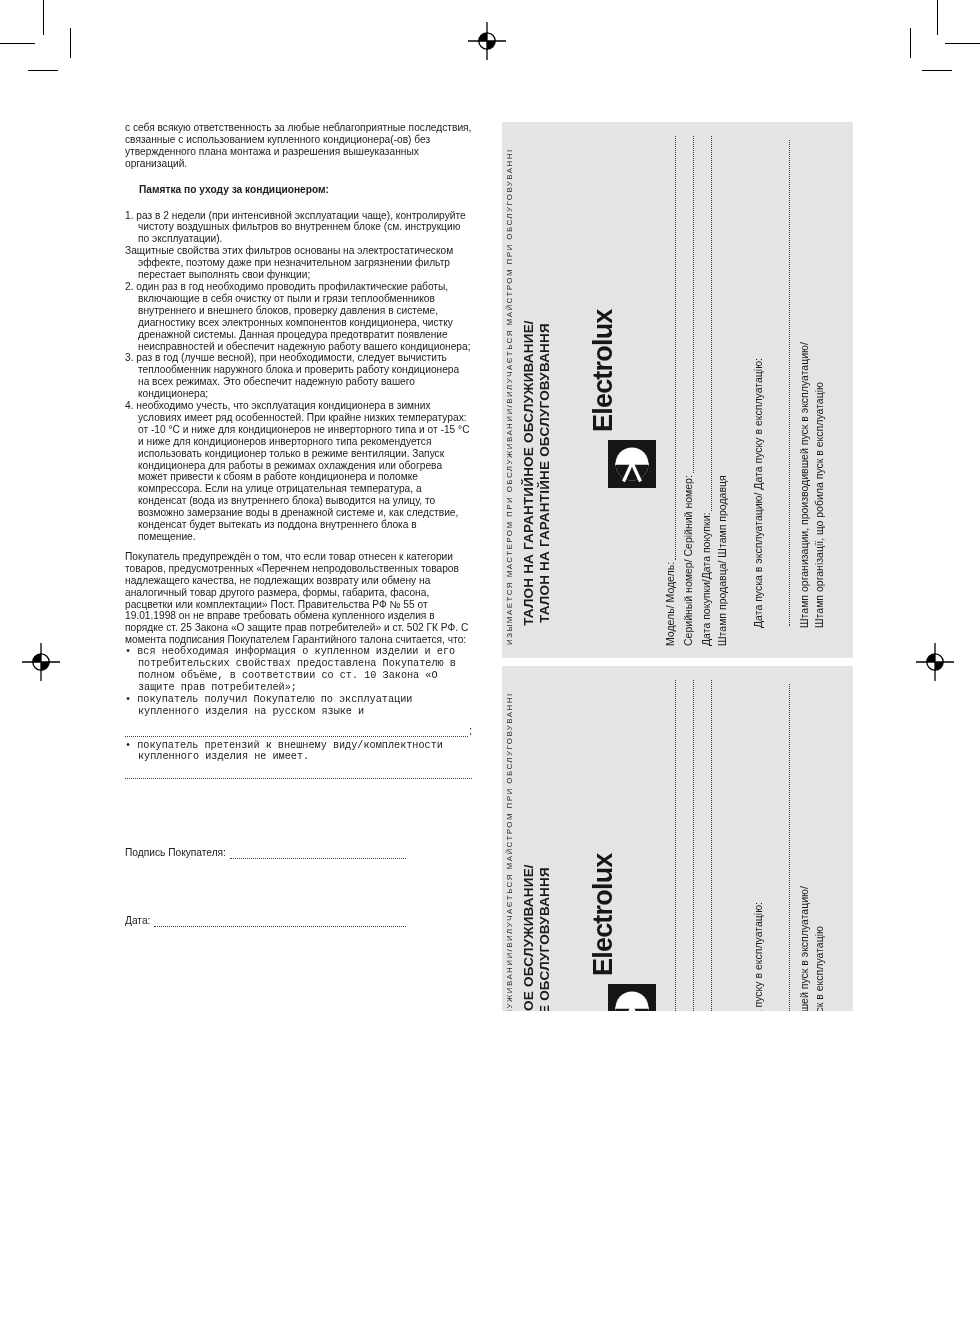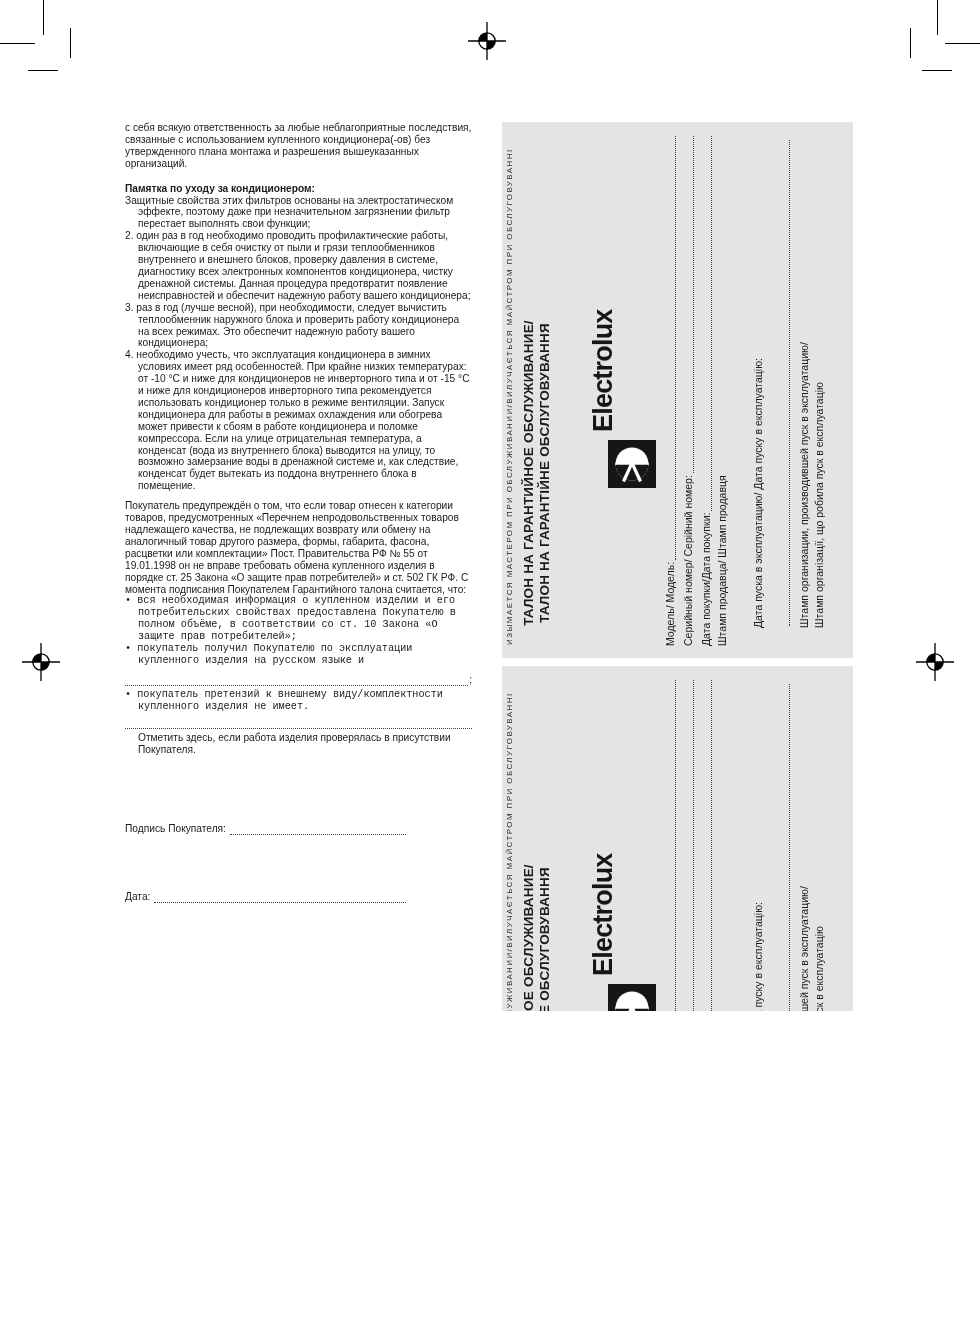--- a/index.html
+++ b/index.html
@@ -8,21 +8,21 @@
     font-family:"Liberation Sans", sans-serif; color:#1b1b1b; overflow:hidden;
   }
   
   .cm { position:absolute; background:#000; }
   
   .reg { position:absolute; width:38px; height:38px; }
   
   .left-col { position:absolute; left:125px; top:122px; width:347px;
               font-size:10.2px; line-height:11.9px; }
   .intro { margin:0 0 13px 0; }
-  .care-head { font-weight:bold; margin:0; }
+  .care-head { font-weight:bold; margin:14px; }
   .ci { margin:0; padding-left:13px; text-indent:-13px; }
   .notice { margin:8px 0 0 0; }
   .bullet { margin:0; padding-left:13px; text-indent:-13px;font-family:Liberation Mono, monospace; }
   .dot-rule { display:flex; align-items:flex-end; margin-top:7px; margin-bottom:3px; }
   .dot-rule .dots { flex:1; border-bottom:1.5px dotted #3f3f3f; height:8px; }
   .dot-rule .suffix { margin-left:1px; }
   .check-note { margin:1px 0 0 0; padding-left:13px; }
   .sig-row { display:flex; align-items:flex-end; margin-top:68px; white-space:nowrap; }
   .sig-row .dots { width:176px; border-bottom:1.5px dotted #3f3f3f; height:8px; margin-left:4px; }
   .date-row { display:flex; align-items:flex-end; margin-top:56px; white-space:nowrap; }
@@ -99,20 +99,21 @@
     <line x1="0" y1="19" x2="38" y2="19" stroke="#000" stroke-width="1.3"></line>
     <circle cx="19" cy="19" r="8.2" fill="none" stroke="#000" stroke-width="1.3"></circle>
     <path d="M19 19 L19 10.8 A8.2 8.2 0 0 0 10.8 19 Z" fill="#000"></path>
     <path d="M19 19 L19 27.2 A8.2 8.2 0 0 0 27.2 19 Z" fill="#000"></path>
   </svg>
 
   <div class="left-col">
     <p class="intro">с себя всякую ответственность за любые неблагоприятные последствия, связанные с использованием купленного кондиционера(-ов) без утвержденного плана монтажа и разрешения вышеуказанных организаций.</p>
 
     <p class="care-head">Памятка по уходу за кондиционером:</p>
+    <p class="ci"><span>1.</span> <span>раз в 2 недели (при интенсивной эксплуатации чаще), контролируйте чистоту воздушных фильтров во внутреннем блоке (см. инструкцию по эксплуатации).</span></p>
     <p class="ci"><span>Защитные свойства этих фильтров основаны на электростатическом эффекте, поэтому даже при незначительном загрязнении фильтр перестает выполнять свои функции;</span></p>
     <p class="ci"><span>2.</span> <span>один раз в год необходимо проводить профилактические работы, включающие в себя очистку от пыли и грязи теплообменников внутреннего и внешнего блоков, проверку давления в системе, диагностику всех электронных компонентов кондиционера, чистку дренажной системы. Данная процедура предотвратит появление неисправностей и обеспечит надежную работу вашего кондиционера;</span></p>
     <p class="ci"><span>3.</span> <span>раз в год (лучше весной), при необходимости, следует вычистить теплообменник наружного блока и проверить работу кондиционера на всех режимах. Это обеспечит надежную работу вашего кондиционера;</span></p>
     <p class="ci"><span>4.</span> <span>необходимо учесть, что эксплуатация кондиционера в зимних условиях имеет ряд особенностей. При крайне низких температурах: от -10 °С и ниже для кондиционеров не инверторного типа и от -15 °С и ниже для кондиционеров инверторного типа рекомендуется использовать кондиционер только в режиме вентиляции. Запуск кондиционера для работы в режимах охлаждения или обогрева может привести к сбоям в работе кондиционера и поломке компрессора. Если на улице отрицательная температура, а конденсат (вода из внутреннего блока) выводится на улицу, то возможно замерзание воды в дренажной системе и, как следствие, конденсат будет вытекать из поддона внутреннего блока в помещение.</span></p>
 
     <p class="notice">Покупатель предупреждён о том, что если товар отнесен к категории товаров, предусмотренных «Перечнем непродовольственных товаров надлежащего качества, не подлежащих возврату или обмену на аналогичный товар другого размера, формы, габарита, фасона, расцветки или комплектации» Пост. Правительства РФ № 55 от 19.01.1998 он не вправе требовать обмена купленного изделия в порядке ст. 25 Закона «О защите прав потребителей» и ст. 502 ГК РФ. С момента подписания Покупателем Гарантийного талона считается, что:</p>
 
     <p class="bullet"><span>•</span> <span>вся необходимая информация о купленном изделии и его потребительских свойствах предоставлена Покупателю в полном объёме, в соответствии со ст. 10 Закона «О защите прав потребителей»;</span></p>
     <p class="bullet"><span>•</span> <span>покупатель получил Покупателю по эксплуатации купленного изделия на русском языке и</span></p>
 
@@ -120,21 +121,20 @@
       <div class="dots"></div>
       <span class="suffix">;</span>
     </div>
 
     <p class="bullet"><span>•</span> <span>покупатель претензий к внешнему виду/комплектности купленного изделия не имеет.</span></p>
 
     <div class="dot-rule">
       <div class="dots"></div>
     </div>
 
-    <p class="check-note">Отметить здесь, если работа изделия проверялась в присутствии Покупателя.</p>
 
     <div class="sig-row">
       <span>Подпись Покупателя:</span>
       <div class="dots"></div>
     </div>
     <div class="date-row">
       <span>Дата:</span>
       <div class="dots"></div>
     </div>
   </div>

